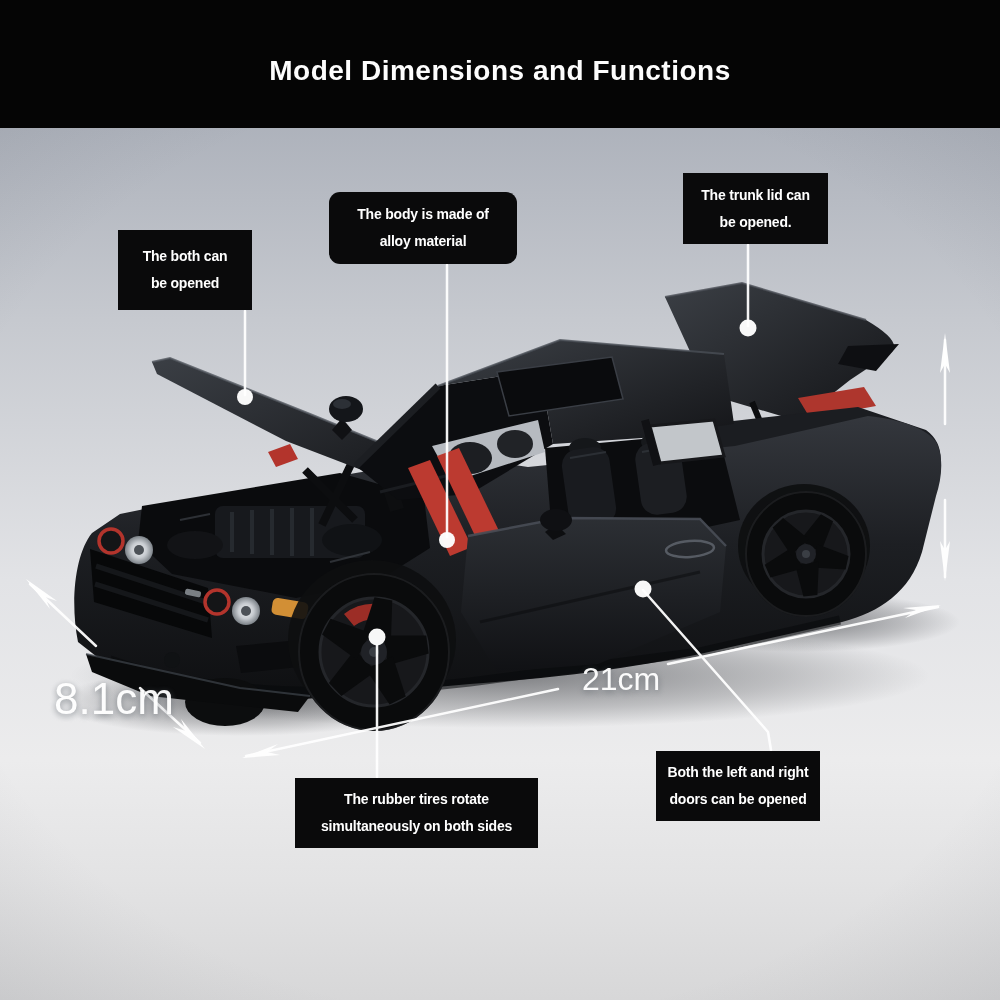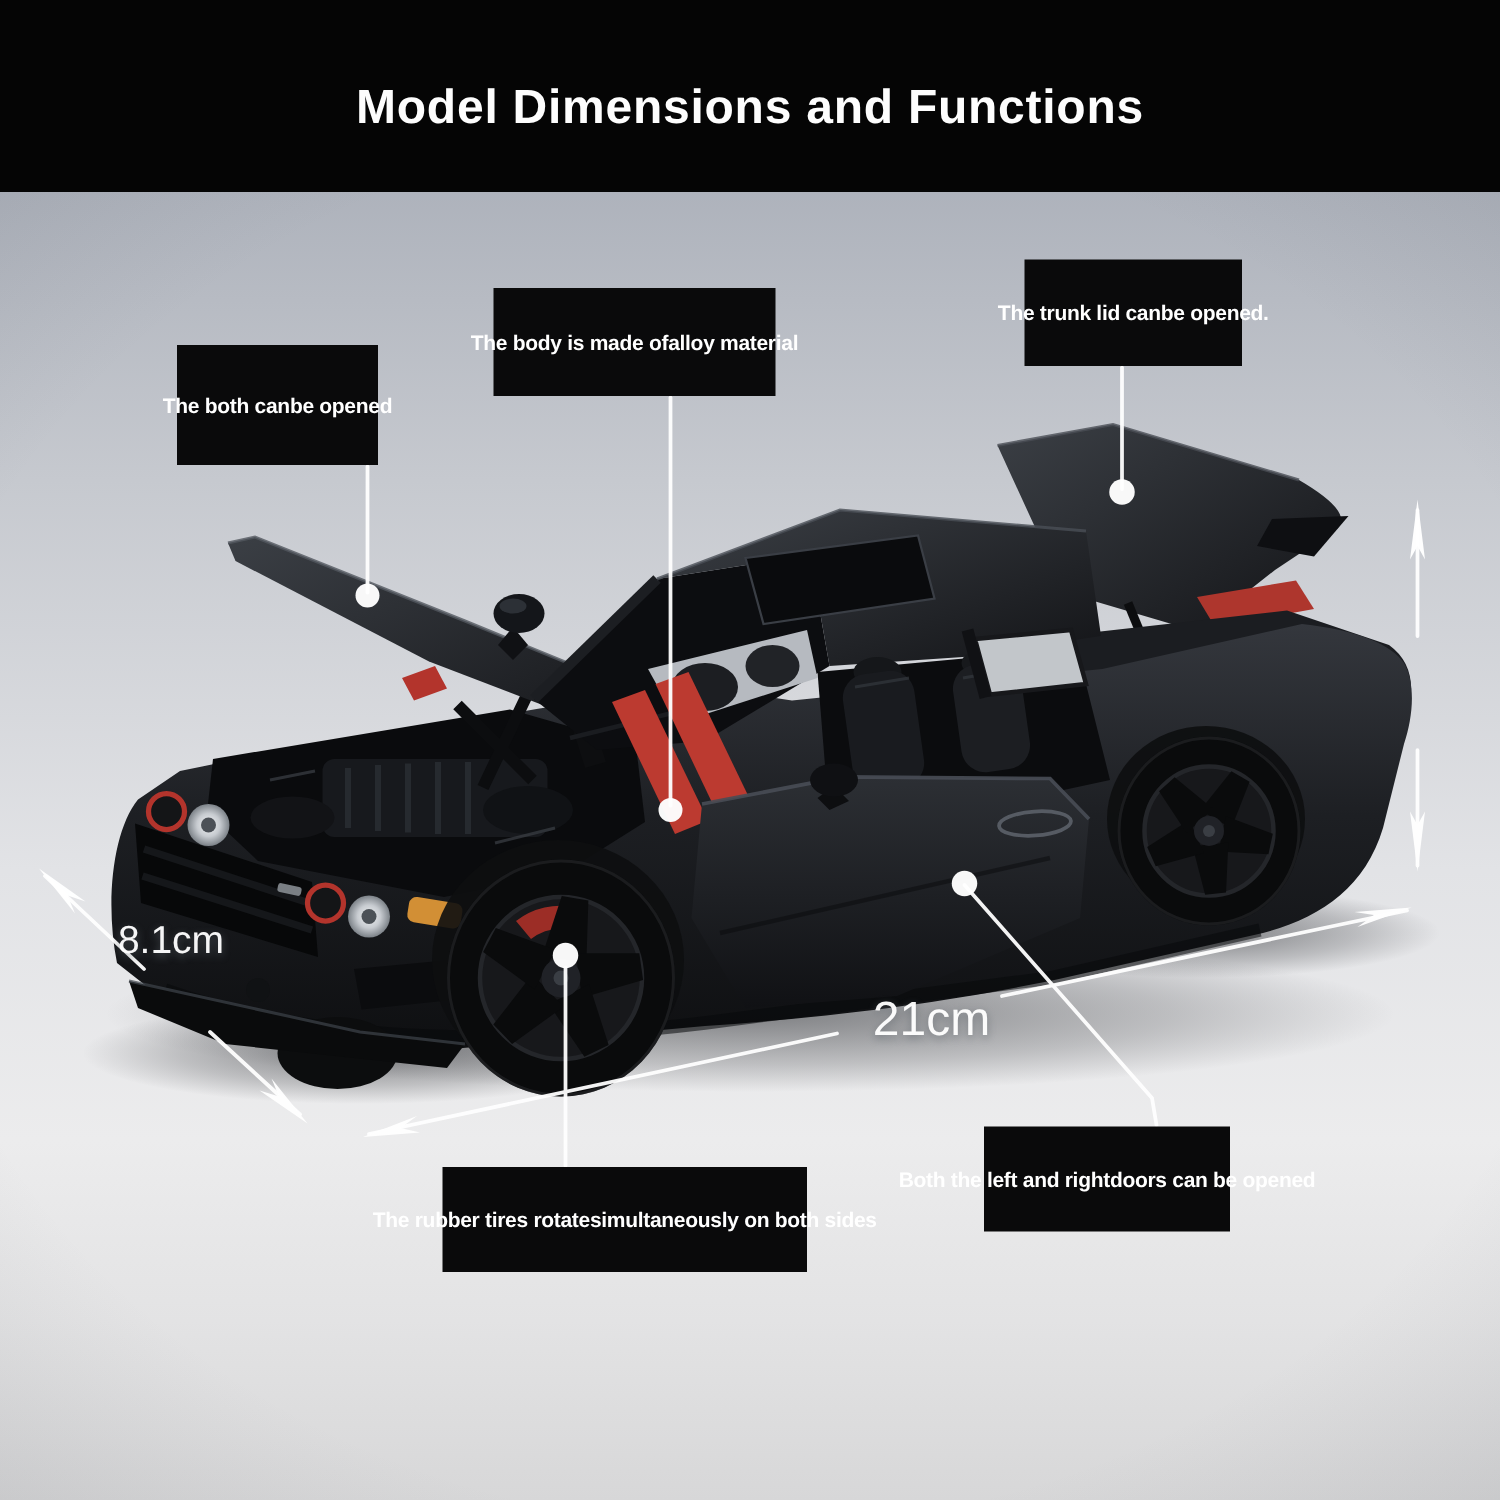--- a/index.html
+++ b/index.html
@@ -3,35 +3,35 @@
 <meta charset="utf-8">
 <style>
   html,body{margin:0;padding:0;background:#c9ccd1;}
   .stage{position:relative;width:1000px;height:1000px;margin:0 auto;overflow:hidden;
          font-family:"Liberation Sans",sans-serif;
          background:linear-gradient(180deg,#999fab 0%,#a8adb7 8%,#c6c9cf 32%,#e2e3e6 58%,#ececed 76%,#e3e3e4 88%,#d7d7d8 100%);}
   .vignette{position:absolute;inset:0;pointer-events:none;
          background:radial-gradient(ellipse 90% 75% at 50% 55%, rgba(0,0,0,0) 62%, rgba(70,75,85,0.18) 100%);}
   .header{position:absolute;left:0;top:0;width:1000px;height:128px;background:#050505;
           display:flex;align-items:center;justify-content:center;}
-  .title{color:#fdfdfd;font-weight:700;font-size:32px;letter-spacing:.5px;padding-top:14px;
+  .title{color:#fdfdfd;font-weight:700;font-size:28px;letter-spacing:.5px;padding-top:14px;
          font-family:"Liberation Sans",sans-serif;}
   .art{position:absolute;left:0;top:0;width:1000px;height:1000px;}
   .overlay{position:absolute;left:0;top:0;width:1000px;height:1000px;pointer-events:none;}
-  .callout{position:absolute;background:#0a0a0b;color:#ffffff;display:flex;
+  .callout{position:absolute;background:#0a0a0b;color:#ffffff;display:flex;flex-direction:column;
            align-items:center;justify-content:center;text-align:center;font-weight:700;
            font-size:14px;line-height:27px;letter-spacing:-.2px;}
   .callout span{white-space:nowrap;}
   .dim{position:absolute;color:#ffffff;opacity:.96;font-weight:400;
        text-shadow:0 2px 6px rgba(96,102,110,.7);white-space:nowrap;}
-  #dim-width{left:48px;top:611px;width:132px;font-size:26px;text-align:center;}
+  #dim-width{left:48px;top:674px;width:132px;font-size:44px;text-align:center;}
   #dim-length{left:568px;top:661px;width:106px;font-size:32px;text-align:center;}
   #dim-height{left:902px;top:428px;width:84px;font-size:30px;line-height:31px;text-align:center;}
   #co-hood {left:118px;top:230px;width:134px;height:80px;}
-  #co-body {left:329px;top:192px;width:188px;height:72px;}
+  #co-body {left:329px;top:192px;width:188px;height:72px;border-radius:11px;}
   #co-trunk{left:683px;top:173px;width:145px;height:71px;}
   #co-tires{left:295px;top:778px;width:243px;height:70px;}
   #co-doors{left:656px;top:751px;width:164px;height:70px;}
 </style>
 </head>
 <body>
 
 <div class="stage">
 
   <div class="vignette"></div>

